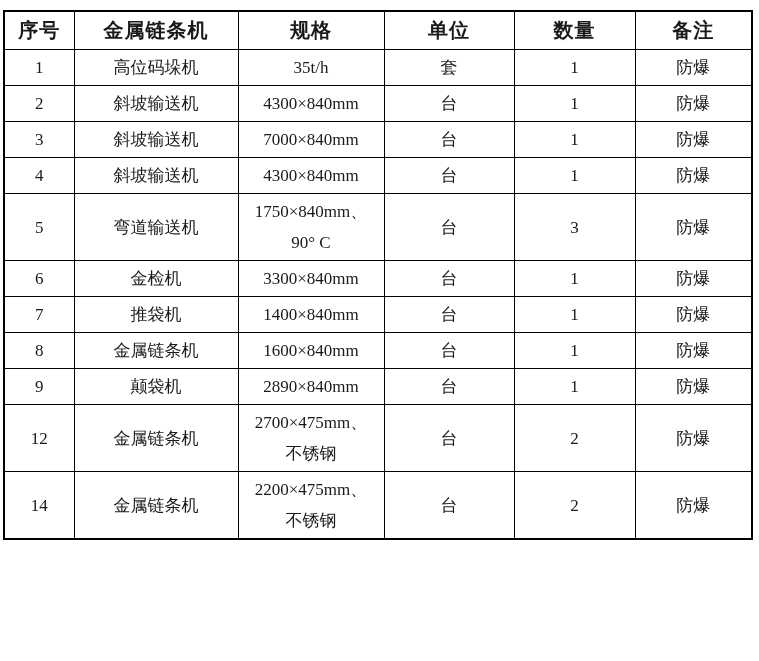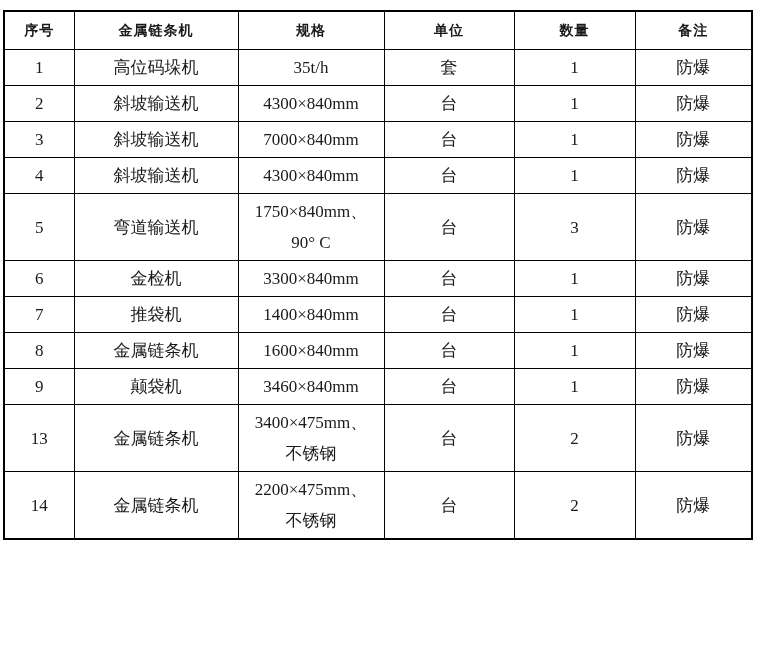--- a/index.html
+++ b/index.html
@@ -28,21 +28,21 @@
   table.equip-table th,
   table.equip-table td {
     border: 1px solid #000000;
     text-align: center;
     vertical-align: middle;
     padding: 2px 4px;
     overflow: hidden;
     white-space: nowrap;
   }
   table.equip-table th {
-    font-size: 14px;
+    font-size: 20px;
     font-weight: bold;
     height: 33px;
     letter-spacing: 1px;
   }
   table.equip-table td {
     font-size: 17px;
     line-height: 31px;
     height: 28px;
   }
   col.c-no   { width: 70px; }
@@ -144,37 +144,37 @@
     <td>金属链条机</td>
     <td>1600×840mm</td>
     <td>台</td>
     <td>1</td>
     <td>防爆</td>
   </tr>
 
   <tr>
     <td>9</td>
     <td>颠袋机</td>
-    <td>3460×840mm</td>
+    <td>2890×840mm</td>
     <td>台</td>
     <td>1</td>
     <td>防爆</td>
   </tr>
 
 
 
-
   <tr>
-    <td>13</td>
+    <td>12</td>
     <td>金属链条机</td>
-    <td>3400×475mm、<br>不锈钢</td>
+    <td>2700×475mm、<br>不锈钢</td>
     <td>台</td>
     <td>2</td>
     <td>防爆</td>
   </tr>
+
 
   <tr>
     <td>14</td>
     <td>金属链条机</td>
     <td>2200×475mm、<br>不锈钢</td>
     <td>台</td>
     <td>2</td>
     <td>防爆</td>
   </tr>
 </tbody>

